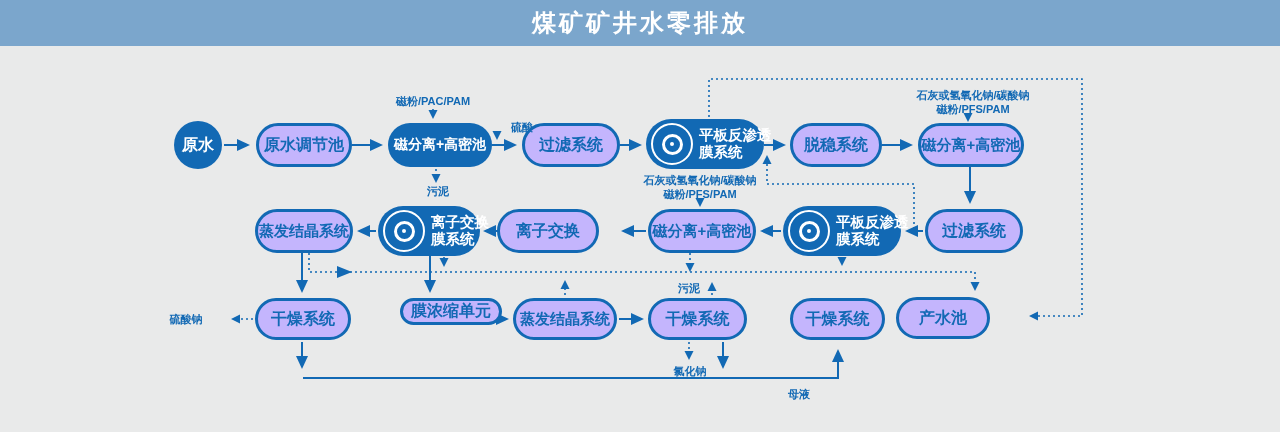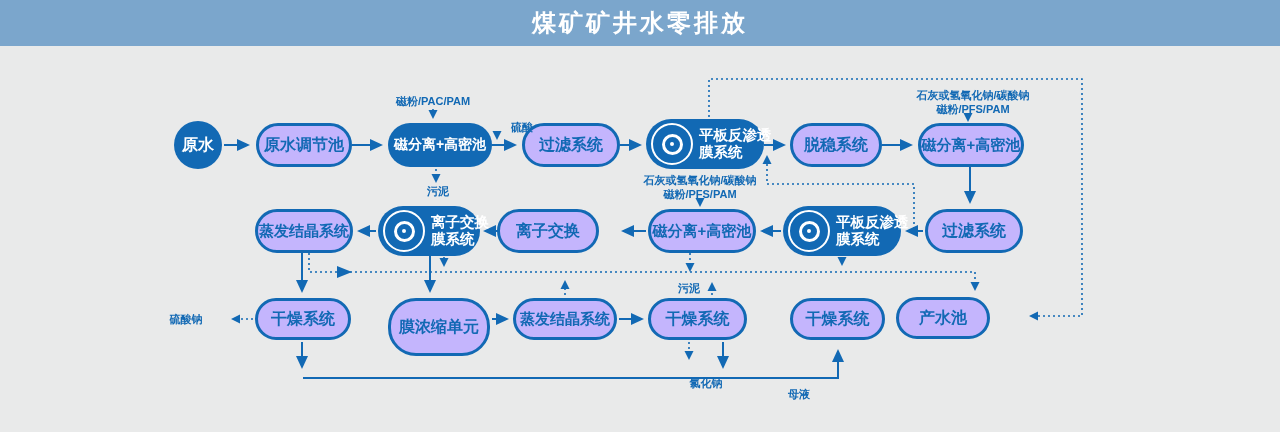--- a/index.html
+++ b/index.html
@@ -147,21 +147,21 @@
       </span>
     <span class="twoline"><span>平板反渗透</span><br><span>膜系统</span></span>
   </div>
   <div class="pill outline" style="left:925px;top:209px;width:98px;height:44px;">
       <span>过滤系统</span>
     </div>
 
   <div class="pill outline" style="left:255px;top:298px;width:96px;height:42px;">
       <span>干燥系统</span>
     </div>
-  <div class="pill outline" style="left:388px;top:298px;width:102px;height:58px;">
+  <div class="pill outline" style="left:400px;top:298px;width:102px;height:27px;">
       <span>膜浓缩单元</span>
     </div>
   <div class="pill outline" style="left:513px;top:298px;width:104px;height:42px;font-size:15px;">
       <span>蒸发结晶系统</span>
     </div>
   <div class="pill outline" style="left:648px;top:298px;width:99px;height:42px;">
       <span>干燥系统</span>
     </div>
   <div class="pill outline" style="left:790px;top:298px;width:95px;height:42px;">
       <span>干燥系统</span>
@@ -176,16 +176,16 @@
   <div class="ann" style="left:973px;top:88px;">
     <div>石灰或氢氧化钠/碳酸钠</div>
     <div>磁粉/PFS/PAM</div>
   </div>
   <div class="ann" style="left:700px;top:173px;">
     <div>石灰或氢氧化钠/碳酸钠</div>
     <div>磁粉/PFS/PAM</div>
   </div>
   <div class="ann" style="left:689px;top:281px;">污泥</div>
   <div class="ann" style="left:186px;top:312px;">硫酸钠</div>
-  <div class="ann" style="left:690px;top:376px;margin-left:16px;">氯化钠</div>
+  <div class="ann" style="left:690px;top:364px;">氯化钠</div>
   <div class="ann" style="left:799px;top:364px;margin-top:23px;">母液</div>
 
 </div>
 
 </body></html>

